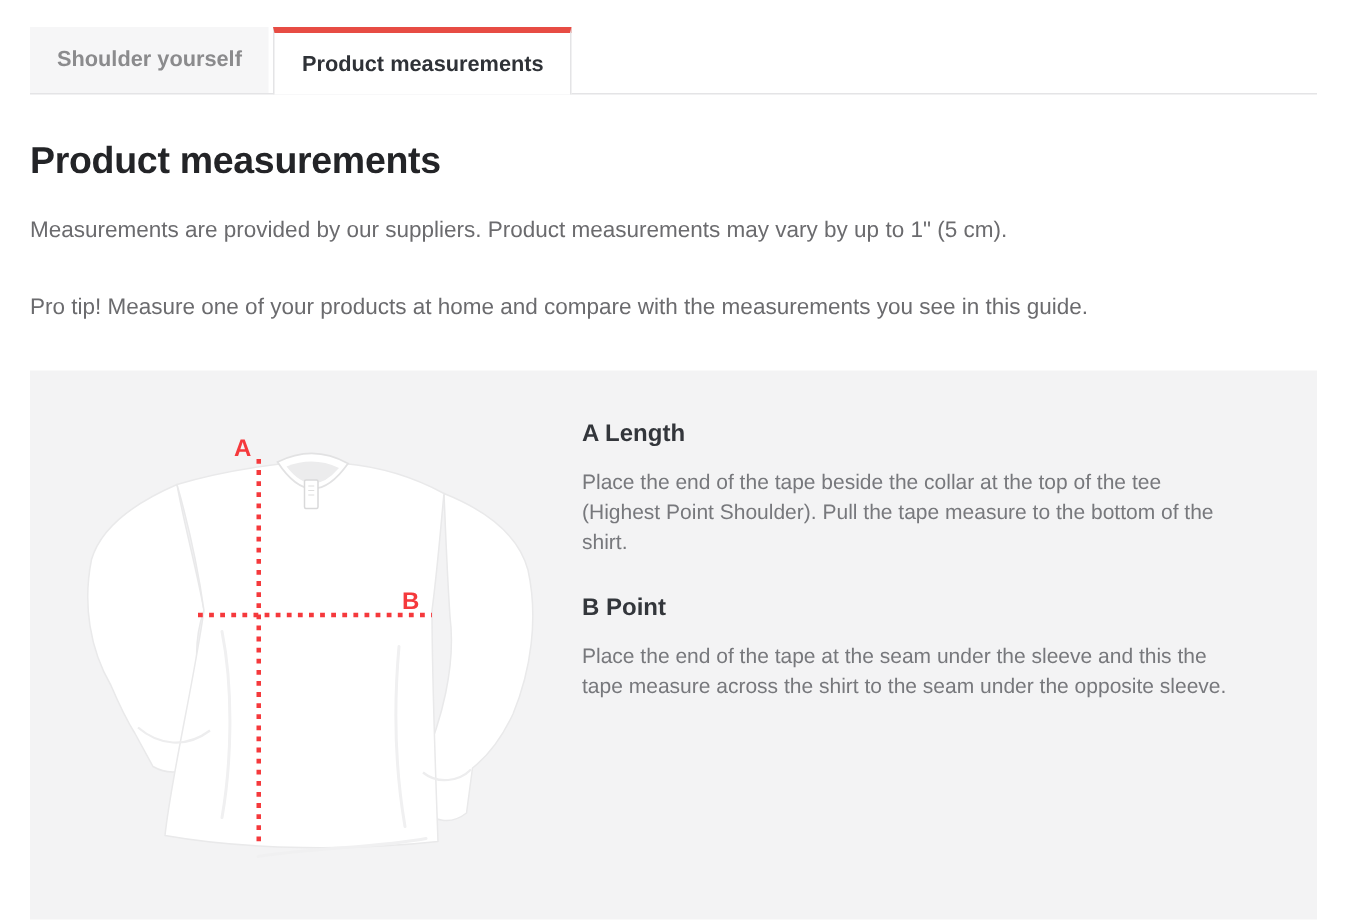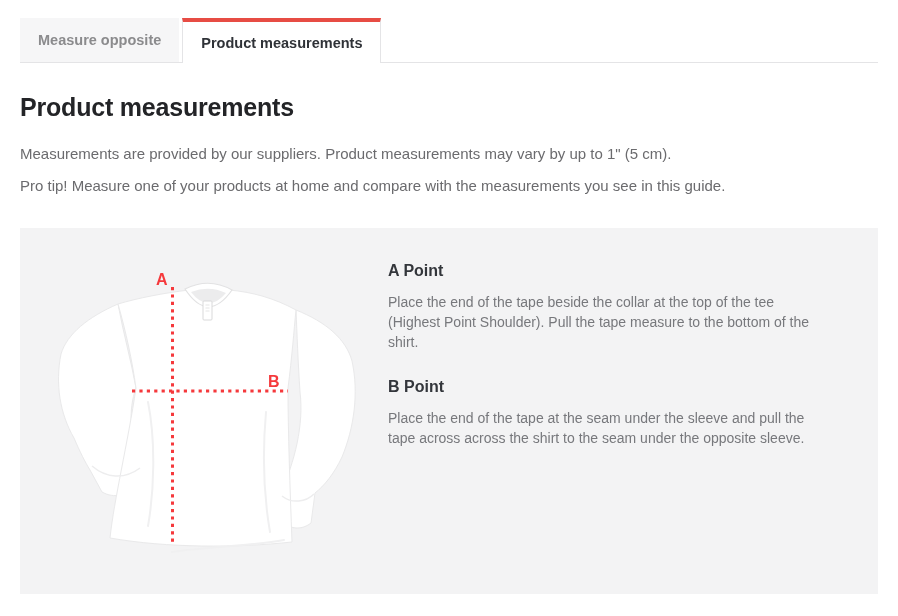--- a/index.html
+++ b/index.html
@@ -34,21 +34,21 @@
     height:45px;margin-bottom:-1px;margin-left:3px;
   }
 
   
   .content{padding:0 20px;}
   .page-title{
     margin:30px 0 0;font-size:25px;line-height:29px;
     font-weight:700;color:#232427;letter-spacing:-0.2px;
   }
   .intro{font-size:15px;line-height:21px;color:#6b6b6e;margin:21px 0 0;}
-  .intro + .intro{margin-top:11px;}
+  .intro + .intro{margin-top:30px;}
 
   
   .panel{
     margin:32px 20px 0;height:366px;background:var(--panel-bg);
     display:flex;padding:14px 50px 0 32px;
   }
   .figure{flex:none;width:310px;}
   .guide-col{margin-left:26px;padding-top:18px;max-width:480px;}
   .guide-title{
     margin:0 0 10px;font-size:16px;line-height:22px;
@@ -72,21 +72,21 @@
     font-size:16px;font-weight:700;
   }
 </style>
 </head>
 <body>
 
 <div class="page">
 
   <div class="tabbar">
     <div class="tab tab--inactive">
-      <span>Measure opposite</span>
+      <span>Shoulder yourself</span>
     </div>
     <div class="tab tab--active">
       <span>Product measurements</span>
     </div>
   </div>
 
   <div class="content">
     <h1 class="page-title">Product measurements</h1>
     <p class="intro">Measurements are provided by our suppliers. Product measurements may vary by up to 1" (5 cm).</p>
     <p class="intro">Pro tip! Measure one of your products at home and compare with the measurements you see in this guide.</p>
@@ -139,20 +139,20 @@
         <path d="M 153.5 63 h 4 M 153.5 66 h 4 M 153.5 69 h 4" stroke="#dedede" stroke-width="0.8" fill="none"></path>
 
         <path class="marker-line" d="M 120.5 45 V 304"></path>
         <path class="marker-line" d="M 80 149 H 236"></path>
         <text class="marker-text" x="104" y="43">A</text>
         <text class="marker-text" x="216" y="145">B</text>
       </svg>
     </div>
 
     <div class="guide-col">
-      <h3 class="guide-title">A Point</h3>
+      <h3 class="guide-title">A Length</h3>
       <p class="guide-text">Place the end of the tape beside the collar at the top of the tee (Highest Point Shoulder). Pull the tape measure to the bottom of the shirt.</p>
       <h3 class="guide-title">B Point</h3>
-      <p class="guide-text">Place the end of the tape at the seam under the sleeve and pull the tape across across the shirt to the seam under the opposite sleeve.</p>
+      <p class="guide-text">Place the end of the tape at the seam under the sleeve and this the tape measure across the shirt to the seam under the opposite sleeve.</p>
     </div>
   </div>
 
 </div>
 
 </body></html>

